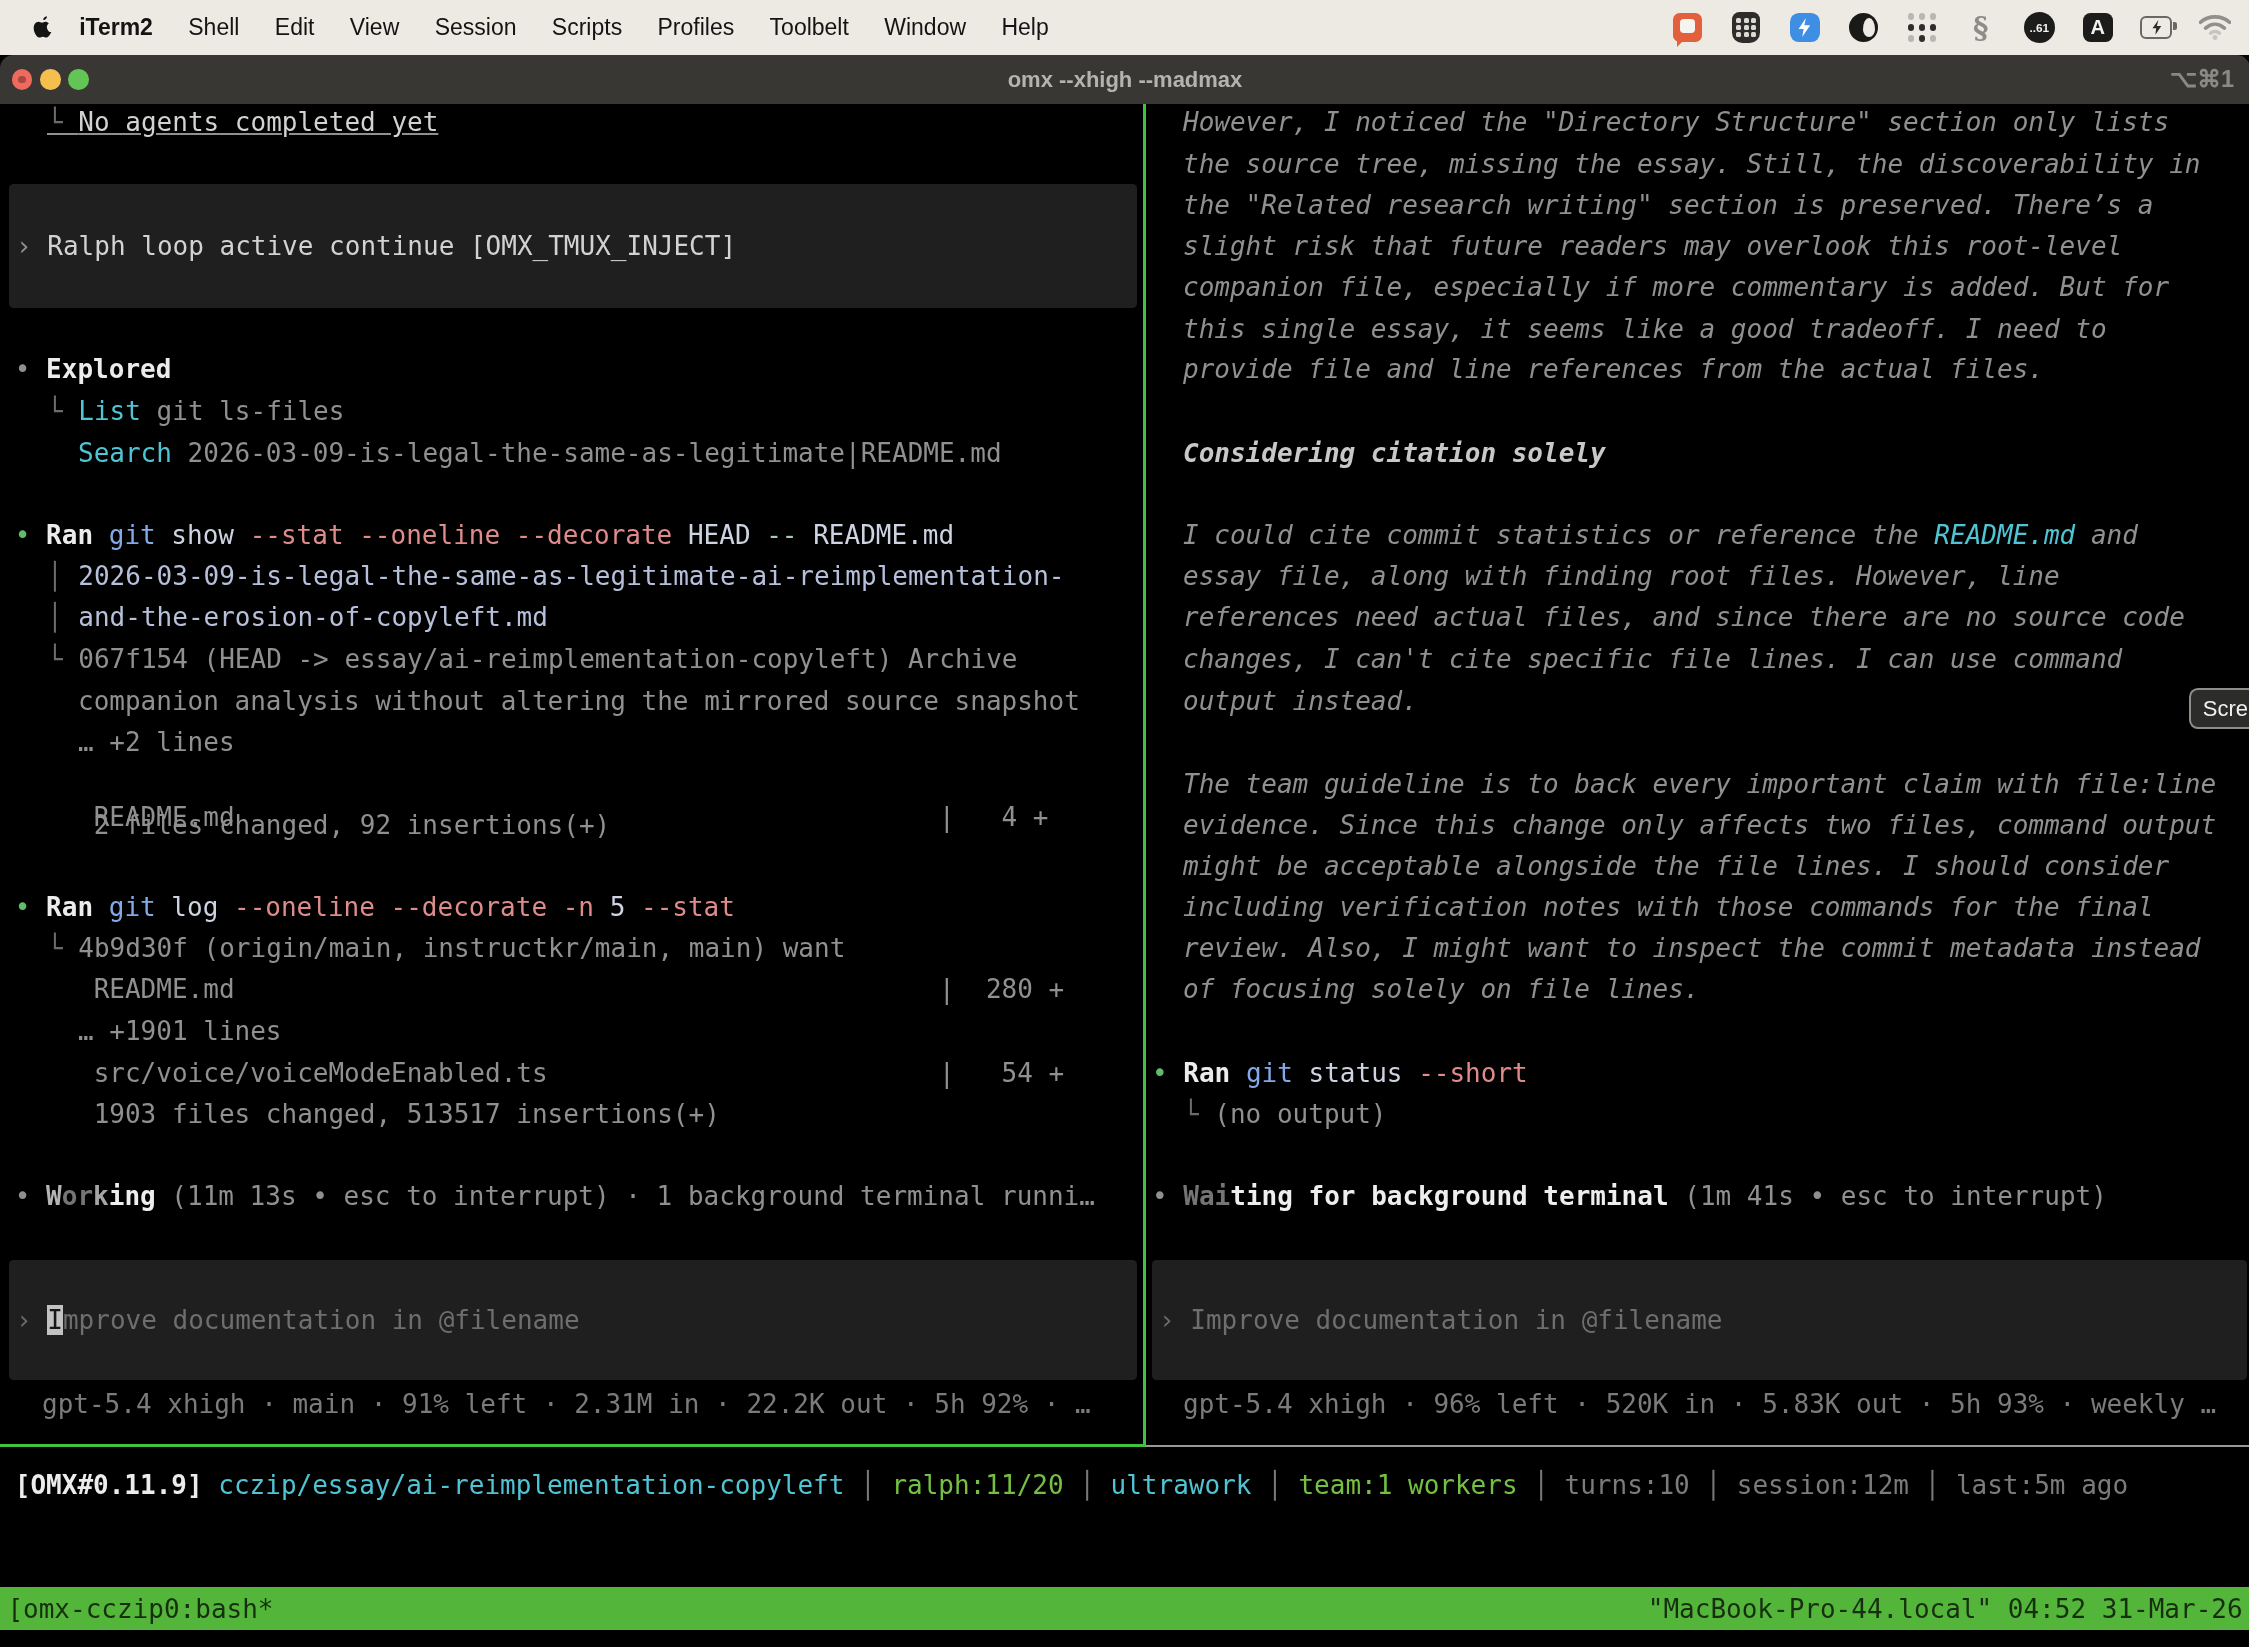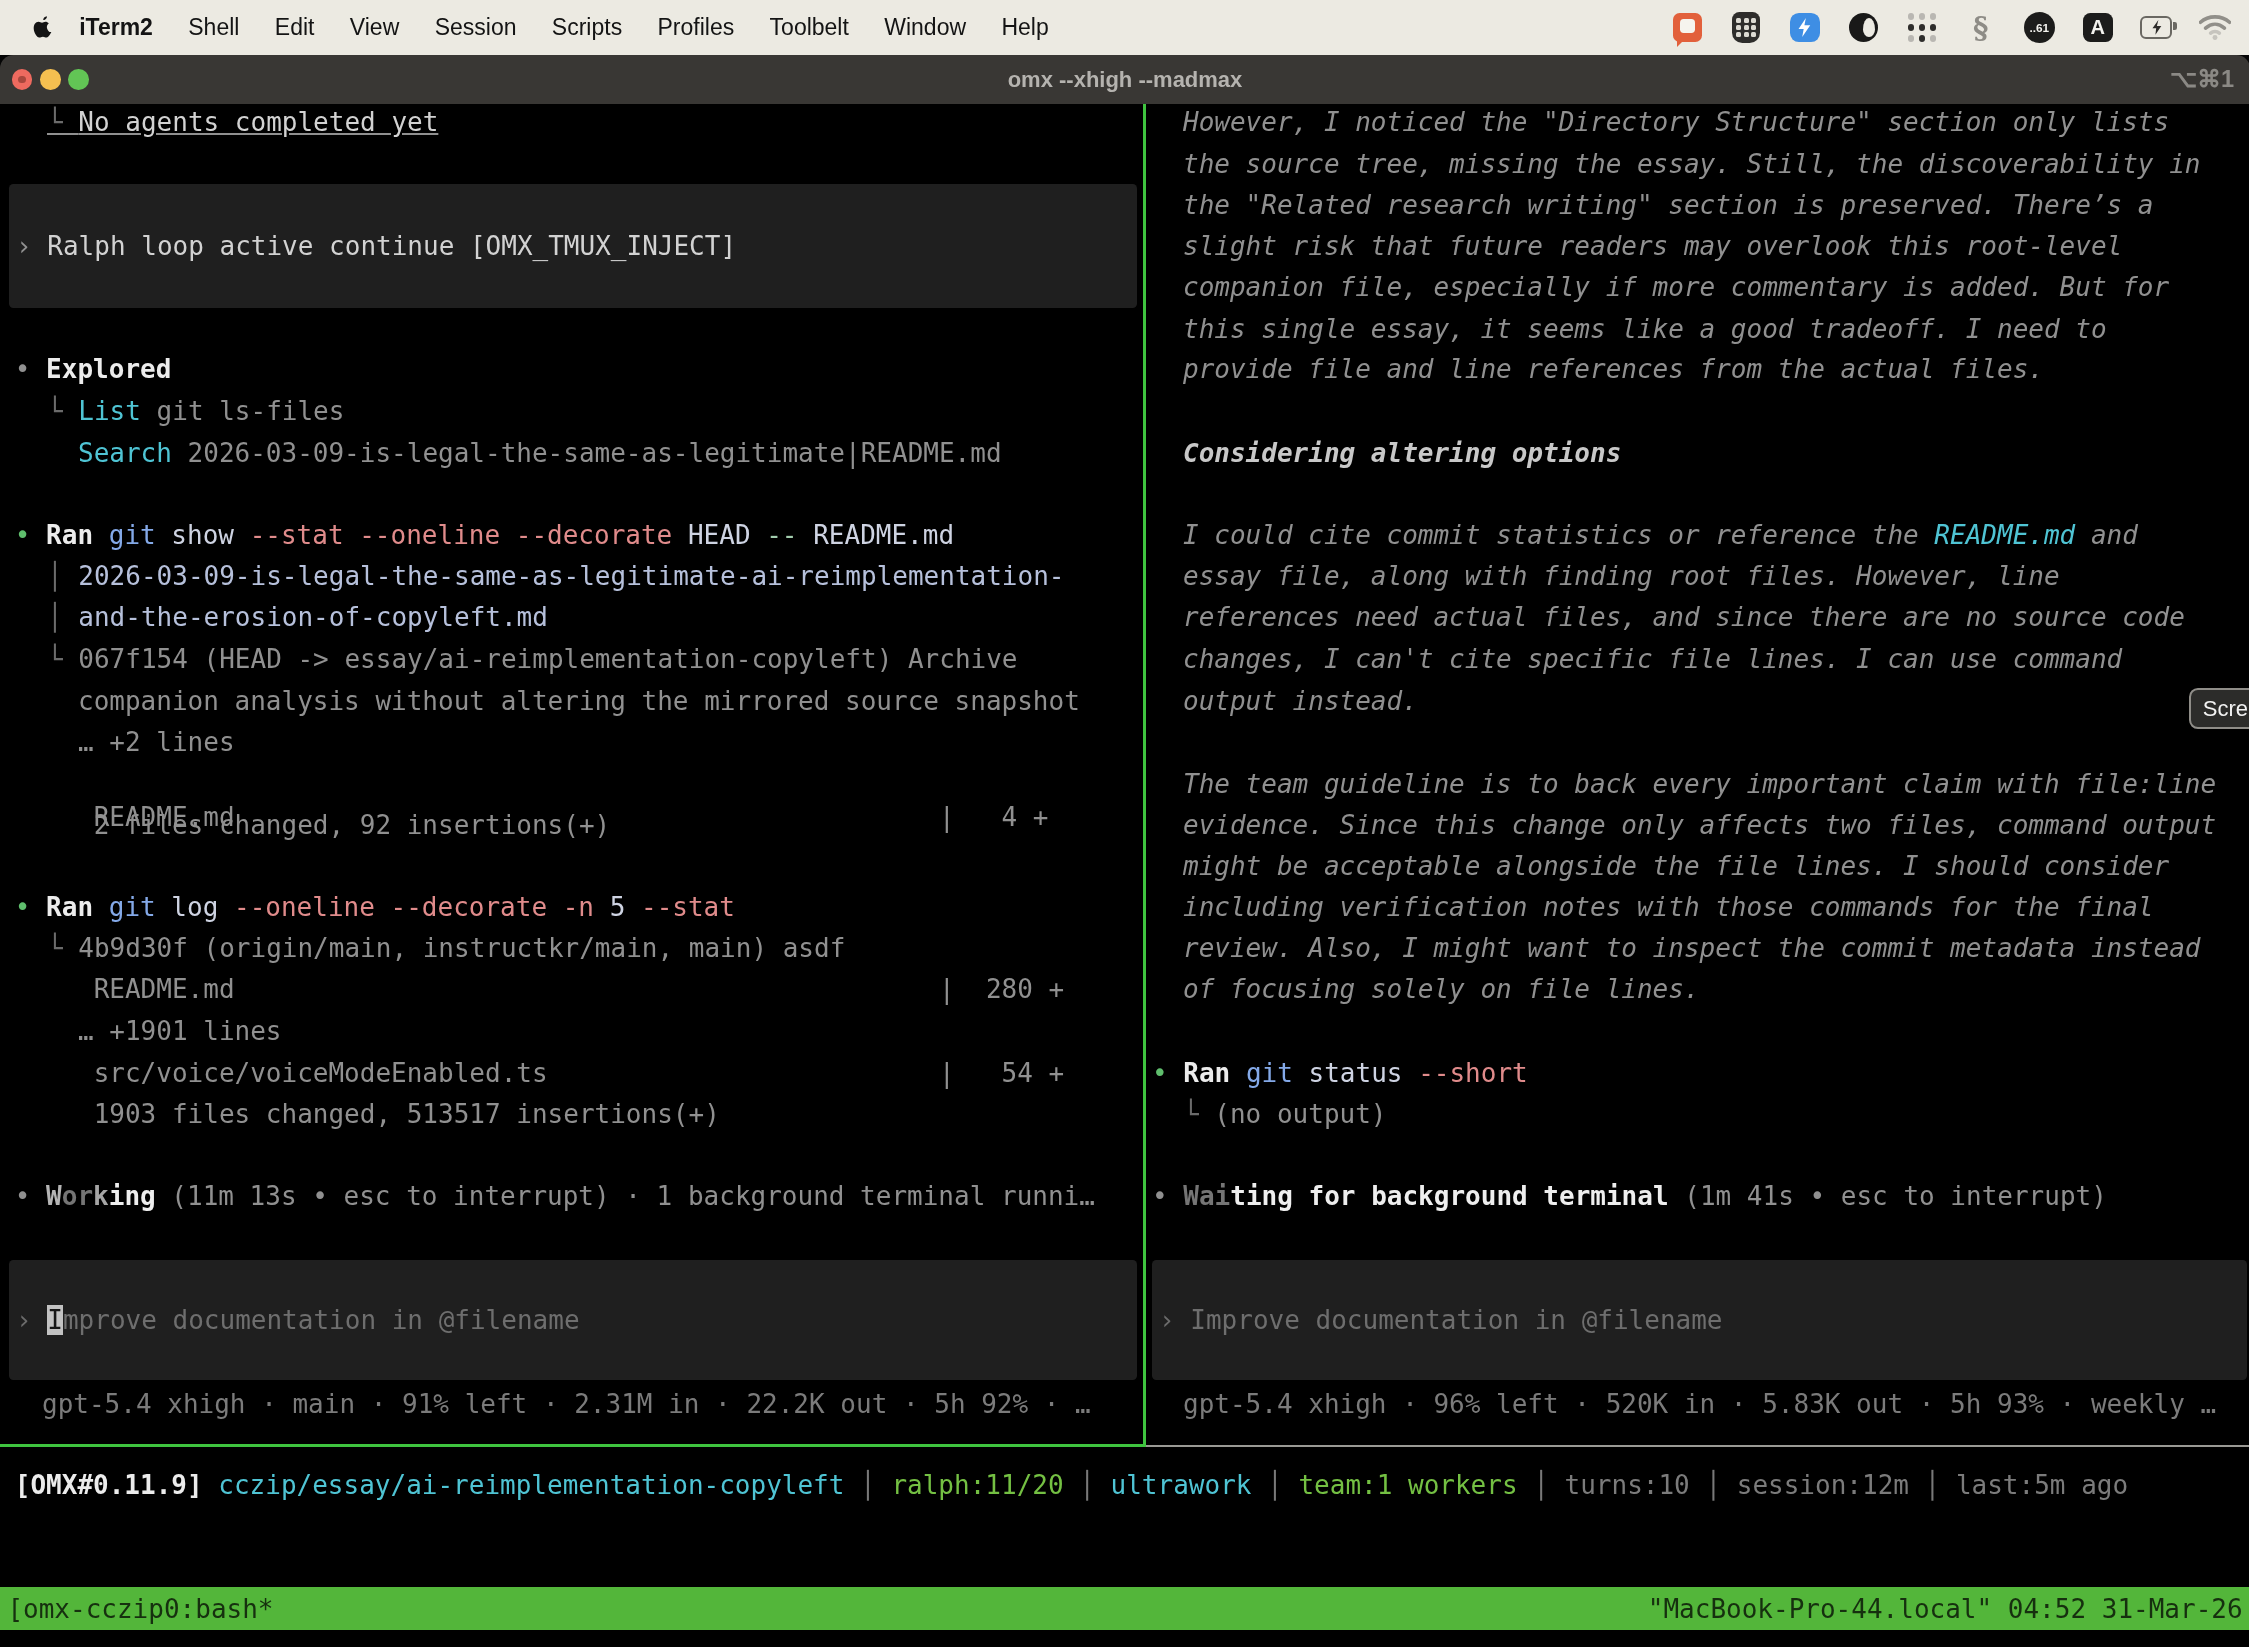--- a/index.html
+++ b/index.html
@@ -189,38 +189,38 @@
       <div class="termline" style="left: 78px; top: 382px; text-align: right;"><span class="c-cy">Search</span><span class="c-g"> 2026-03-09-is-legal-the-same-as-legitimate|README.md</span></div>
       <div class="termline" style="left: 14.8px; top: 464px;"><span class="c-gnb">• </span><span class="c-w">Ran</span><span class="c-bl"> git</span><span class="c-lv"> show</span><span class="c-pk"> --stat --oneline --decorate</span><span class="c-lv"> HEAD</span><span class="c-tl"> --</span><span class="c-lv"> README.md</span></div>
       <div class="termline" style="left: 47px; top: 505px;"><span class="c-dim">│ </span><span class="c-pr">2026-03-09-is-legal-the-same-as-legitimate-ai-reimplementation-</span></div>
       <div class="termline" style="left: 47px; top: 546px;"><span class="c-dim">│ </span><span class="c-pr">and-the-erosion-of-copyleft.md</span></div>
       <div class="termline" style="left: 47px; top: 588px;"><span class="c-dim">└ </span><span class="c-g">067f154 (HEAD -&gt; essay/ai-reimplementation-copyleft) Archive</span></div>
       <div class="termline" style="left: 78px; top: 630px;"><span class="c-g">companion analysis without altering the mirrored source snapshot</span></div>
       <div class="termline" style="left: 78px; top: 671px;"><span class="c-g">… +2 lines</span></div>
       <div class="termline" style="left: 78px; top: 713px; margin-top: 33px;"><span class="c-g"> README.md                                             |   4 +</span></div>
       <div class="termline" style="left: 78px; top: 754px;"><span class="c-g"> 2 files changed, 92 insertions(+)</span></div>
       <div class="termline" style="left: 14.8px; top: 836px;"><span class="c-gnb">• </span><span class="c-w">Ran</span><span class="c-bl"> git</span><span class="c-lv"> log</span><span class="c-pk"> --oneline --decorate -n</span><span class="c-lv"> 5</span><span class="c-pk"> --stat</span></div>
-      <div class="termline" style="left: 47px; top: 877px;"><span class="c-dim">└ </span><span class="c-g">4b9d30f (origin/main, instructkr/main, main) asdf</span></div>
+      <div class="termline" style="left: 47px; top: 877px;"><span class="c-dim">└ </span><span class="c-g">4b9d30f (origin/main, instructkr/main, main) want</span></div>
       <div class="termline" style="left: 78px; top: 918px;"><span class="c-g"> README.md                                             |  280 +</span></div>
       <div class="termline" style="left: 78px; top: 960px;"><span class="c-g">… +1901 lines</span></div>
       <div class="termline" style="left: 78px; top: 1002px;"><span class="c-g"> src/voice/voiceModeEnabled.ts                         |   54 +</span></div>
       <div class="termline" style="left: 78px; top: 1043px;"><span class="c-g"> 1903 files changed, 513517 insertions(+)</span></div>
       <div class="termline" style="left: 14.8px; top: 1125px;"><span class="c-g">• </span><span class="c-shA">W</span><span class="c-shB">or</span><span class="c-shC">k</span><span class="c-shD">ing</span><span class="c-g"> (11m 13s • esc to interrupt) · 1 background terminal runni…</span></div>
       <div class="termline" style="left: 16px; top: 1249px;"><span class="c-dim">› </span><span class="c-cur">I</span><span class="c-ph">mprove documentation in @filename</span></div>
       <div class="termline" style="left: 42px; top: 1333px;"><span class="c-st">gpt-5.4 xhigh · main · 91% left · 2.31M in · 22.2K out · 5h 92% · …</span></div>
     </div>
   <div id="lines-right" style="position:absolute;inset:0;">
       <div class="termline it" style="left: 1183px; top: 51px;"><span class="c-g">However, I noticed the "Directory Structure" section only lists</span></div>
       <div class="termline it" style="left: 1183px; top: 93px;"><span class="c-g">the source tree, missing the essay. Still, the discoverability in</span></div>
       <div class="termline it" style="left: 1183px; top: 134px;"><span class="c-g">the "Related research writing" section is preserved. There’s a</span></div>
       <div class="termline it" style="left: 1183px; top: 175px;"><span class="c-g">slight risk that future readers may overlook this root-level</span></div>
       <div class="termline it" style="left: 1183px; top: 216px;"><span class="c-g">companion file, especially if more commentary is added. But for</span></div>
       <div class="termline it" style="left: 1183px; top: 258px;"><span class="c-g">this single essay, it seems like a good tradeoff. I need to</span></div>
       <div class="termline it" style="left: 1183px; top: 298px;"><span class="c-g">provide file and line references from the actual files.</span></div>
-      <div class="termline it" style="left: 1183px; top: 382px;"><span class="c-hd">Considering altering options</span></div>
+      <div class="termline it" style="left: 1183px; top: 382px;"><span class="c-hd">Considering citation solely</span></div>
       <div class="termline it" style="left: 1183px; top: 464px;"><span class="c-g">I could cite commit statistics or reference the </span><span class="c-cyi">README.md</span><span class="c-g"> and</span></div>
       <div class="termline it" style="left: 1183px; top: 505px;"><span class="c-g">essay file, along with finding root files. However, line</span></div>
       <div class="termline it" style="left: 1183px; top: 546px;"><span class="c-g">references need actual files, and since there are no source code</span></div>
       <div class="termline it" style="left: 1183px; top: 588px;"><span class="c-g">changes, I can't cite specific file lines. I can use command</span></div>
       <div class="termline it" style="left: 1183px; top: 630px;"><span class="c-g">output instead.</span></div>
       <div class="termline it" style="left: 1183px; top: 754px;"><span class="c-g">evidence. Since this change only affects two files, command output</span></div>
       <div class="termline it" style="left: 1183px; top: 713px;"><span class="c-g">The team guideline is to back every important claim with file:line</span></div>
       <div class="termline it" style="left: 1183px; top: 795px;"><span class="c-g">might be acceptable alongside the file lines. I should consider</span></div>
       <div class="termline it" style="left: 1183px; top: 836px;"><span class="c-g">including verification notes with those commands for the final</span></div>
       <div class="termline it" style="left: 1183px; top: 877px;"><span class="c-g">review. Also, I might want to inspect the commit metadata instead</span></div>

